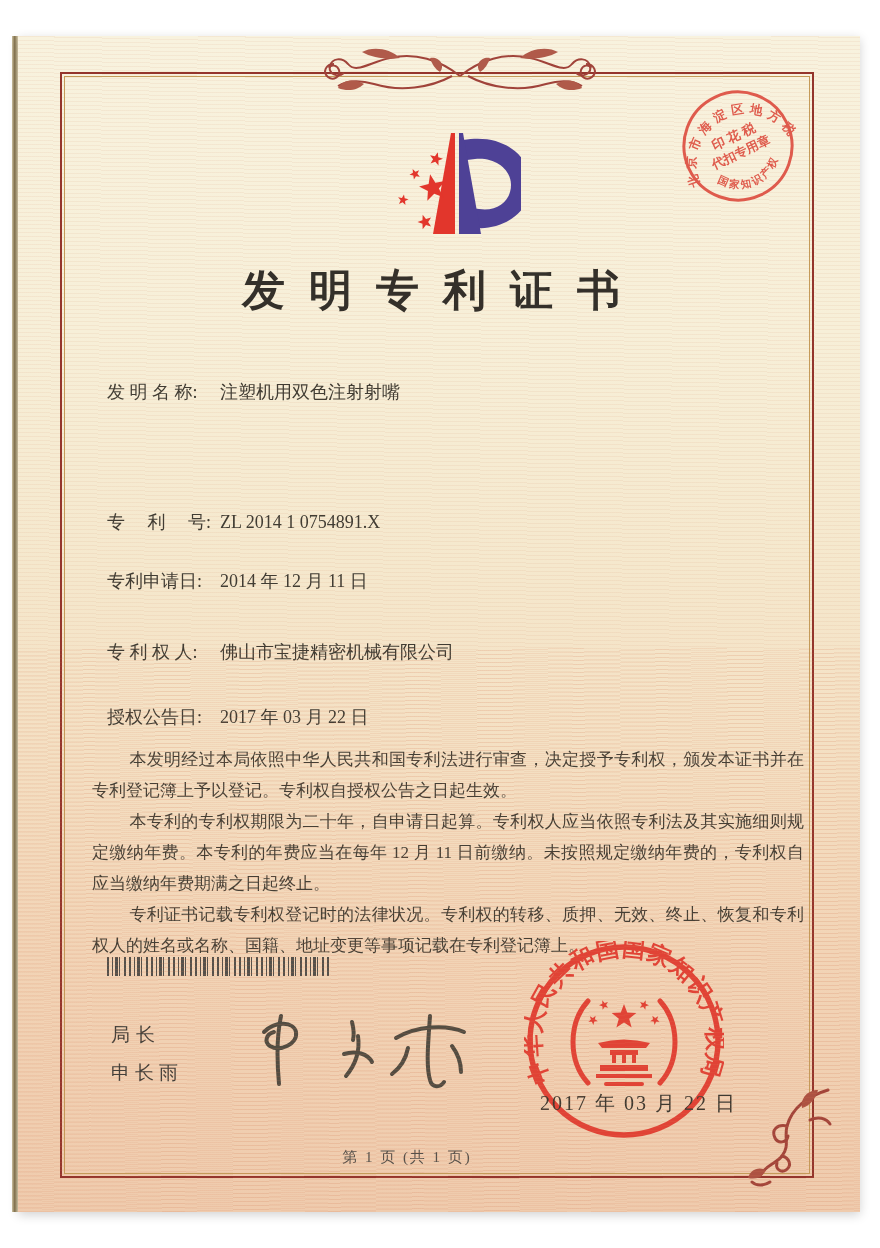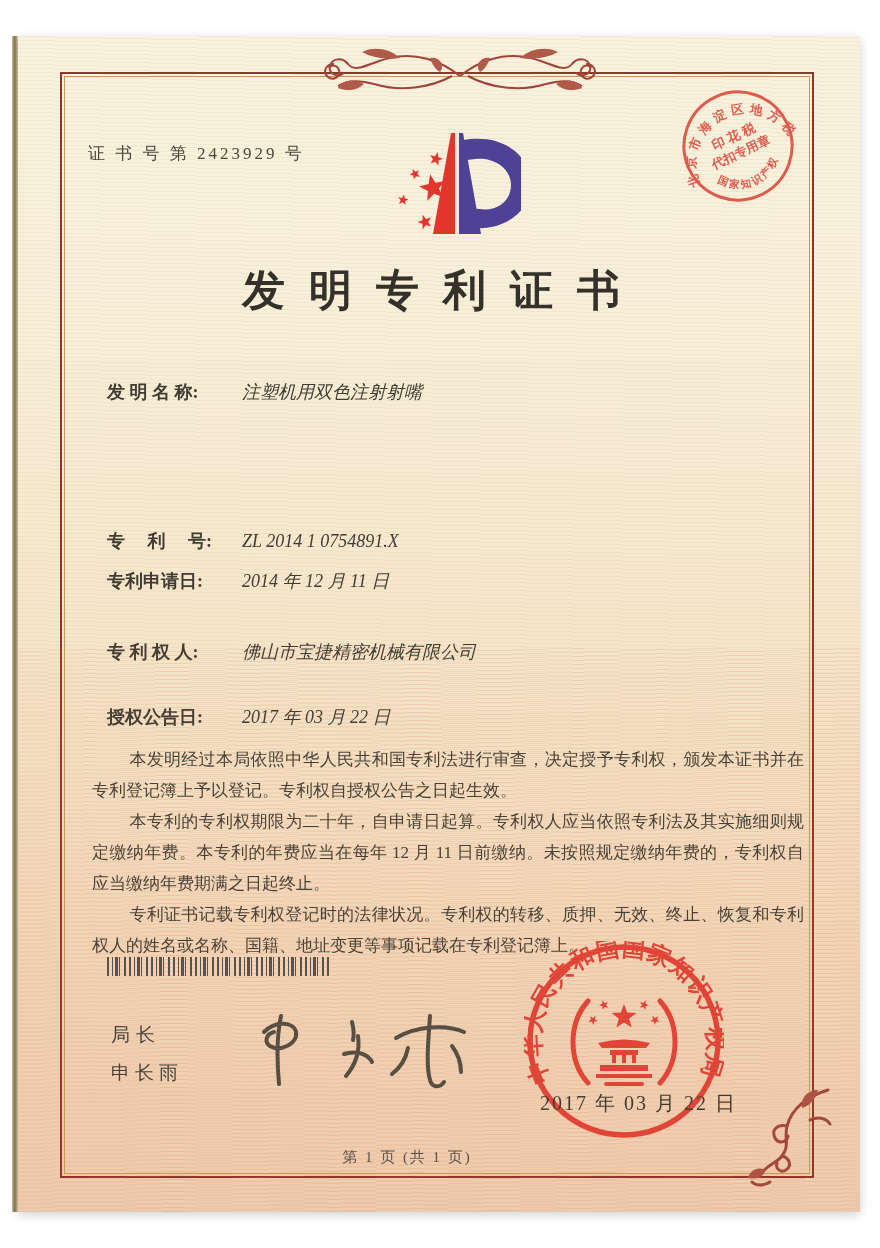--- a/index.html
+++ b/index.html
@@ -21,22 +21,22 @@
     border:2.5px solid #94352c; }
   .frame-inner { position:absolute; inset:2px; border:1px solid #c49a58; }
 
   .abs { position:absolute; }
   .cert-number { left:70px; top:106px; font-size:17px; letter-spacing:3px; color:#4c463c; }
 
   .title { left:0; width:100%; top:226px; text-align:center; font-size:43px; font-weight:bold;
     color:#34302a; letter-spacing:24px; padding-left:8px; }
 
   .field-row { left:89px; font-size:18px; color:#413c33; white-space:nowrap; }
-  .field-label { display:inline-block; min-width:110px;font-weight:bold; }
-  .field-value { margin-left:25px;font-style:italic; }
+  .field-label { display:inline-block; min-width:110px; }
+  .field-value { margin-left:3px; }
 
   .paras { left:74px; top:708px; width:712px; font-size:17px; line-height:31px;
     color:#453f35; text-align:justify; }
   .paras p { text-indent:2.2em; }
 
   .barcode { left:89px; top:921px; width:224px; height:19px;
     background:repeating-linear-gradient(90deg,#3a3a38 0 2px,transparent 2px 5px,#3a3a38 5px 6px,transparent 6px 8px,#3a3a38 8px 11px,transparent 11px 12px,#3a3a38 12px 13px,transparent 13px 17px,#3a3a38 17px 19px,transparent 19px 22px);
     opacity:.85; }
 
   .director-title { left:93px; top:986px; font-size:19px; letter-spacing:6px; color:#44403a; }
@@ -85,21 +85,20 @@
       <path d="M98,4 C78,10 62,22 57,40 C54,52 60,60 52,70 C46,78 34,80 30,90"></path>
       <path d="M57,40 c-10,-2 -16,4 -12,12 c3,6 12,5 13,-2"></path>
       <path d="M52,70 c8,2 10,10 4,14 c-5,3 -11,-1 -9,-7"></path>
       <path d="M72,22 c-2,-10 6,-18 16,-18 c-2,8 -8,16 -16,18 Z" fill="#ad5242" stroke="none"></path>
       <path d="M36,84 c-8,-4 -16,0 -18,8 c8,2 15,-1 18,-8 Z" fill="#ad5242" stroke="none"></path>
       <path d="M80,34 c8,-4 16,-2 20,4"></path>
       <path d="M40,96 c-6,4 -14,4 -18,0"></path>
     </g>
   </svg>
 
-  <div class="abs cert-number">证 书 号 第 2423929 号</div>
 
   <svg class="abs logo" width="140" height="120" viewBox="0 0 140 120">
     <defs>
       <polygon id="star" points="0,-1 -0.247,-0.34 -0.951,-0.309 -0.399,0.13 -0.588,0.809 0,0.42 0.588,0.809 0.399,0.13 0.951,-0.309 0.247,-0.34"></polygon>
     </defs>
     <path d="M82,10 C128,2 152,32 150,57 C148,84 120,100 96,98 C89,97 85,93 85,87 C85,80 91,78 98,79 C116,82 130,71 130,55 C130,39 114,27 94,29 L86,30 Z" fill="#4e4196"></path>
     <polygon points="70,3 74,3 74,104 52,104" fill="#e2362c"></polygon>
     <polygon points="78,3 82,3 100,104 78,104" fill="#4e4196"></polygon>
     <use href="#star" xlink:href="#star" fill="#e2362c" transform="translate(52,58) scale(14) rotate(-12)"></use>
     <use href="#star" xlink:href="#star" fill="#e2362c" transform="translate(55,29) scale(7) rotate(15)"></use>
@@ -122,21 +121,21 @@
     </text>
     <text x="68" y="62" text-anchor="middle" font-size="13" font-weight="bold" fill="#dd4f41" font-family="Liberation Sans, sans-serif">印 花 税</text>
     <text x="68" y="79" text-anchor="middle" font-size="12.5" font-weight="bold" fill="#dd4f41" font-family="Liberation Sans, sans-serif">代扣专用章</text>
   </svg>
 
   <div class="abs title">发明专利证书</div>
 
   <div class="abs field-row" style="top:344px">
     <span class="field-label">发 明 名 称:</span><span class="field-value">注塑机用双色注射射嘴</span>
   </div>
-  <div class="abs field-row" style="top:493px">
+  <div class="abs field-row" style="top:474px">
     <span class="field-label">专　 利　 号:</span><span class="field-value">ZL 2014 1 0754891.X</span>
   </div>
   <div class="abs field-row" style="top:533px">
     <span class="field-label">专利申请日:</span><span class="field-value">2014 年 12 月 11 日</span>
   </div>
   <div class="abs field-row" style="top:604px">
     <span class="field-label">专 利 权 人:</span><span class="field-value">佛山市宝捷精密机械有限公司</span>
   </div>
   <div class="abs field-row" style="top:669px">
     <span class="field-label">授权公告日:</span><span class="field-value">2017 年 03 月 22 日</span>

